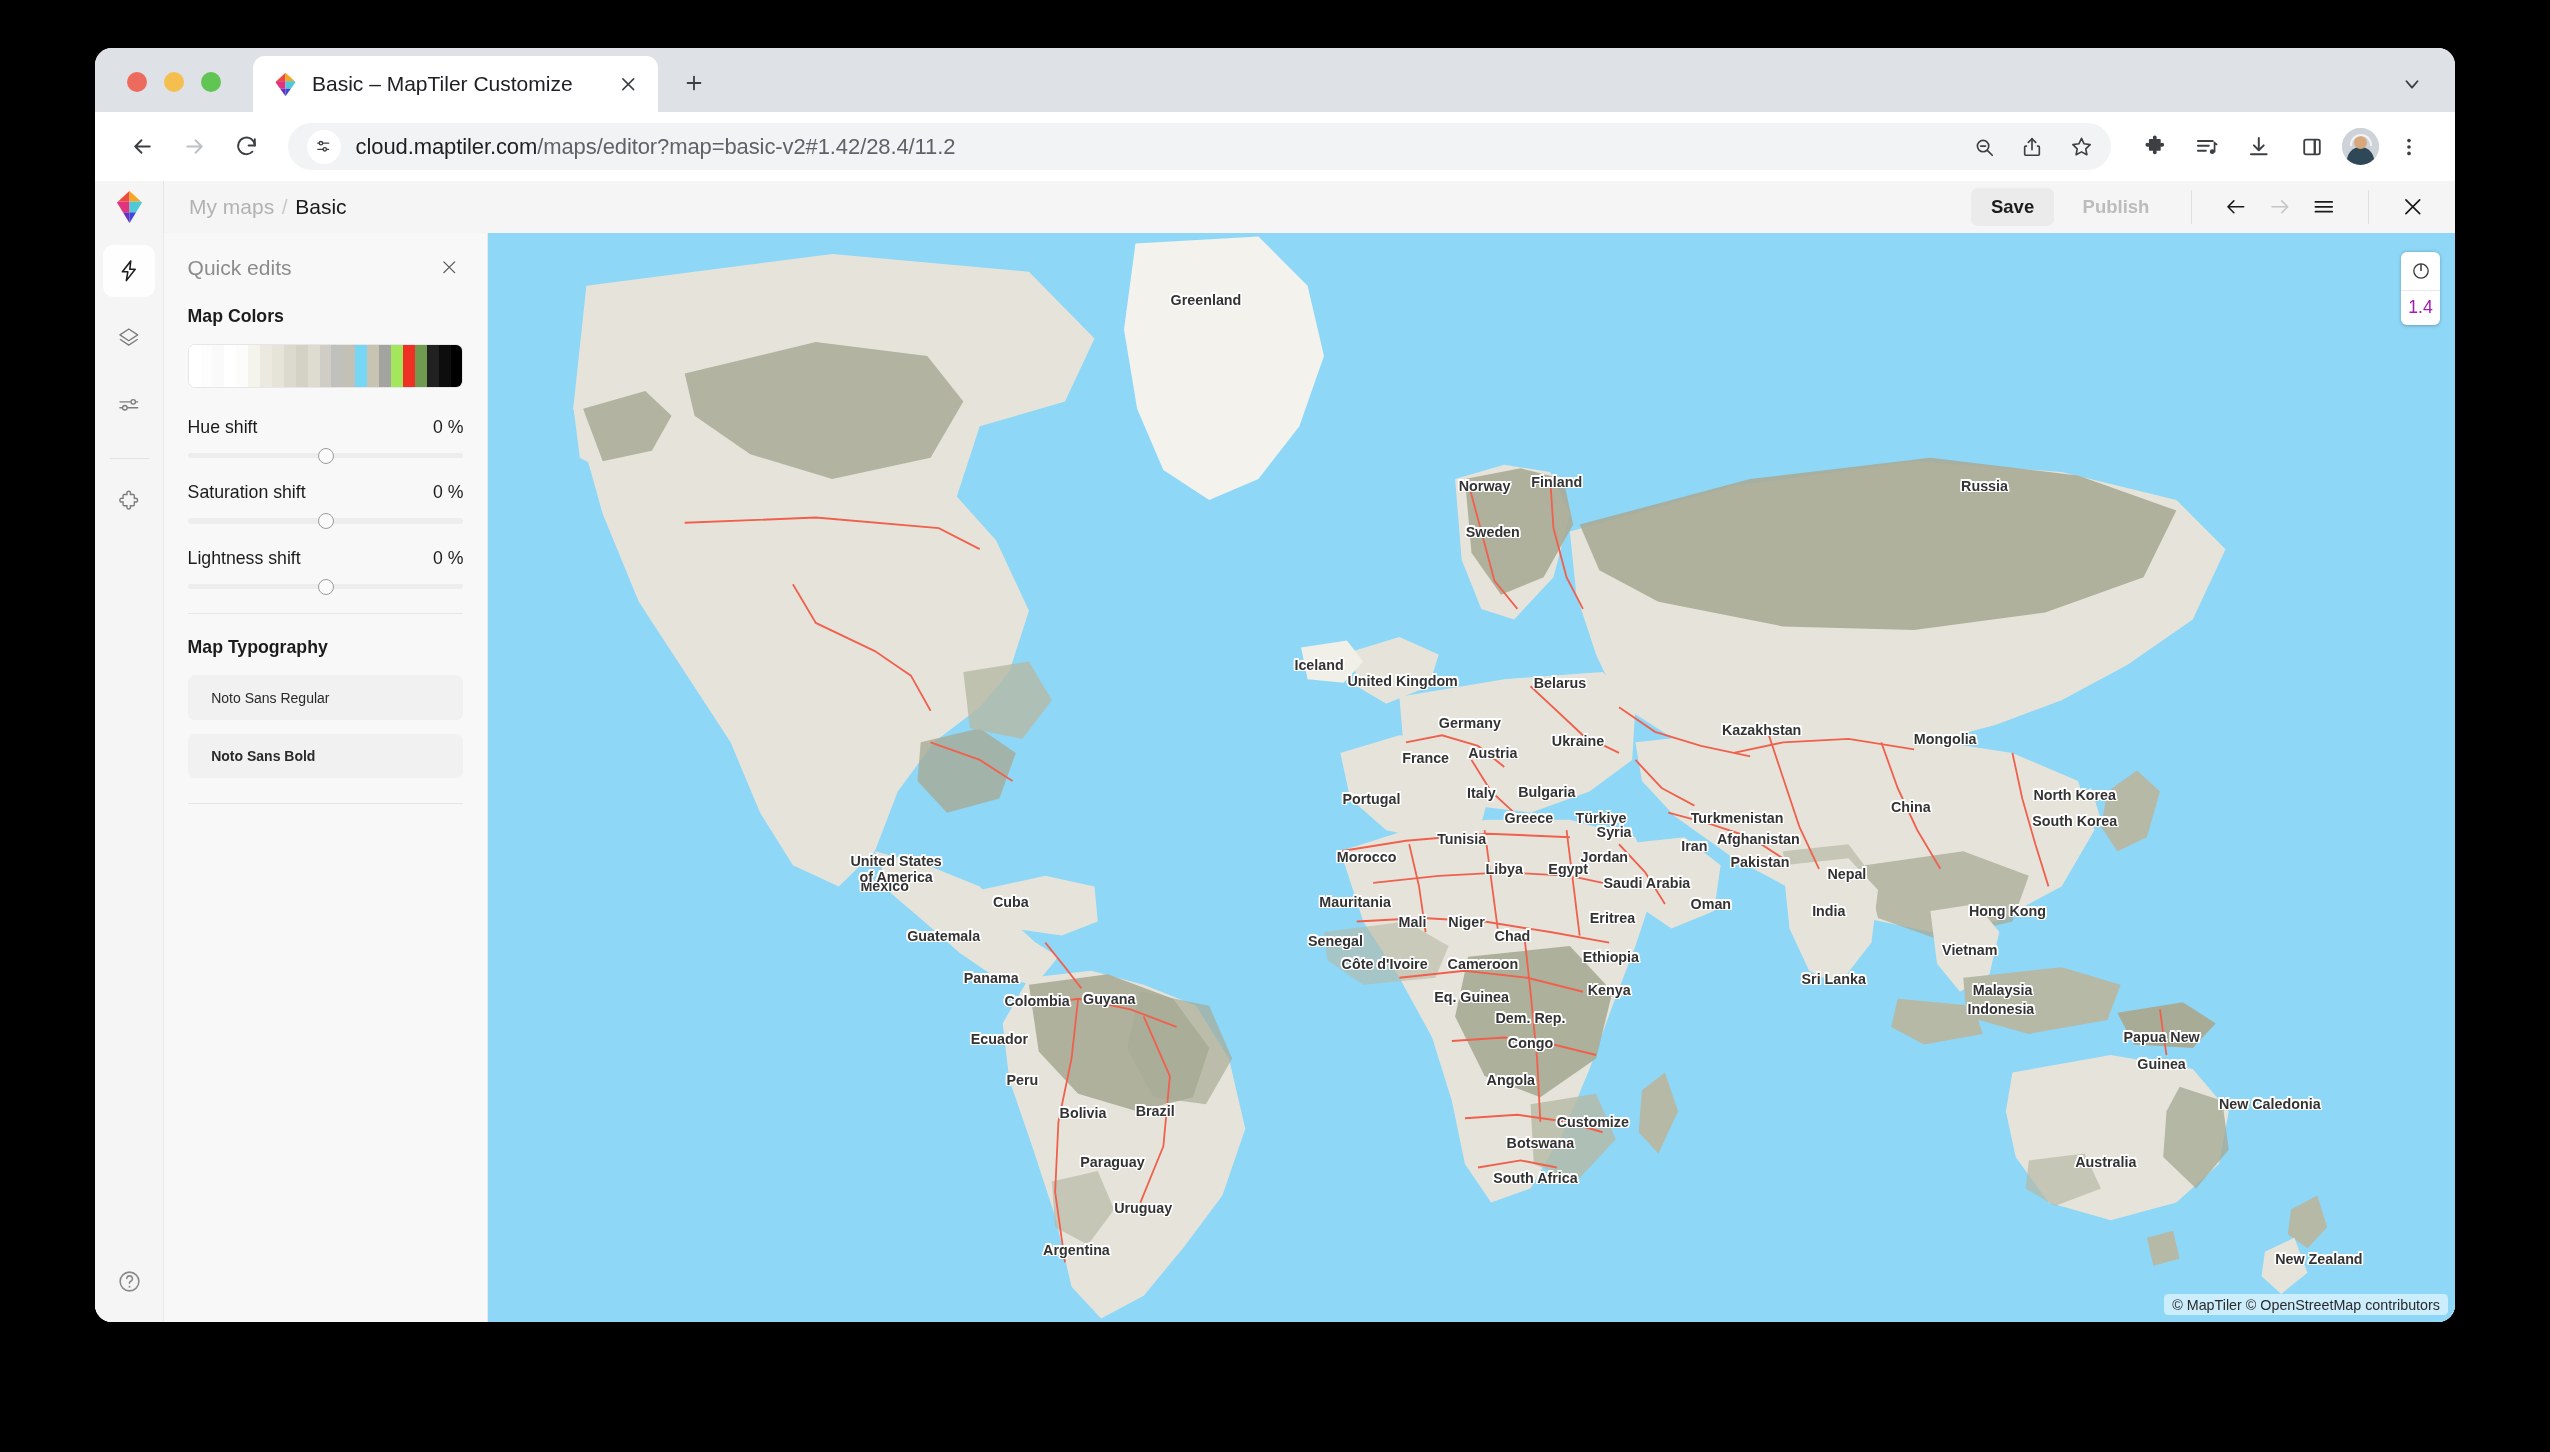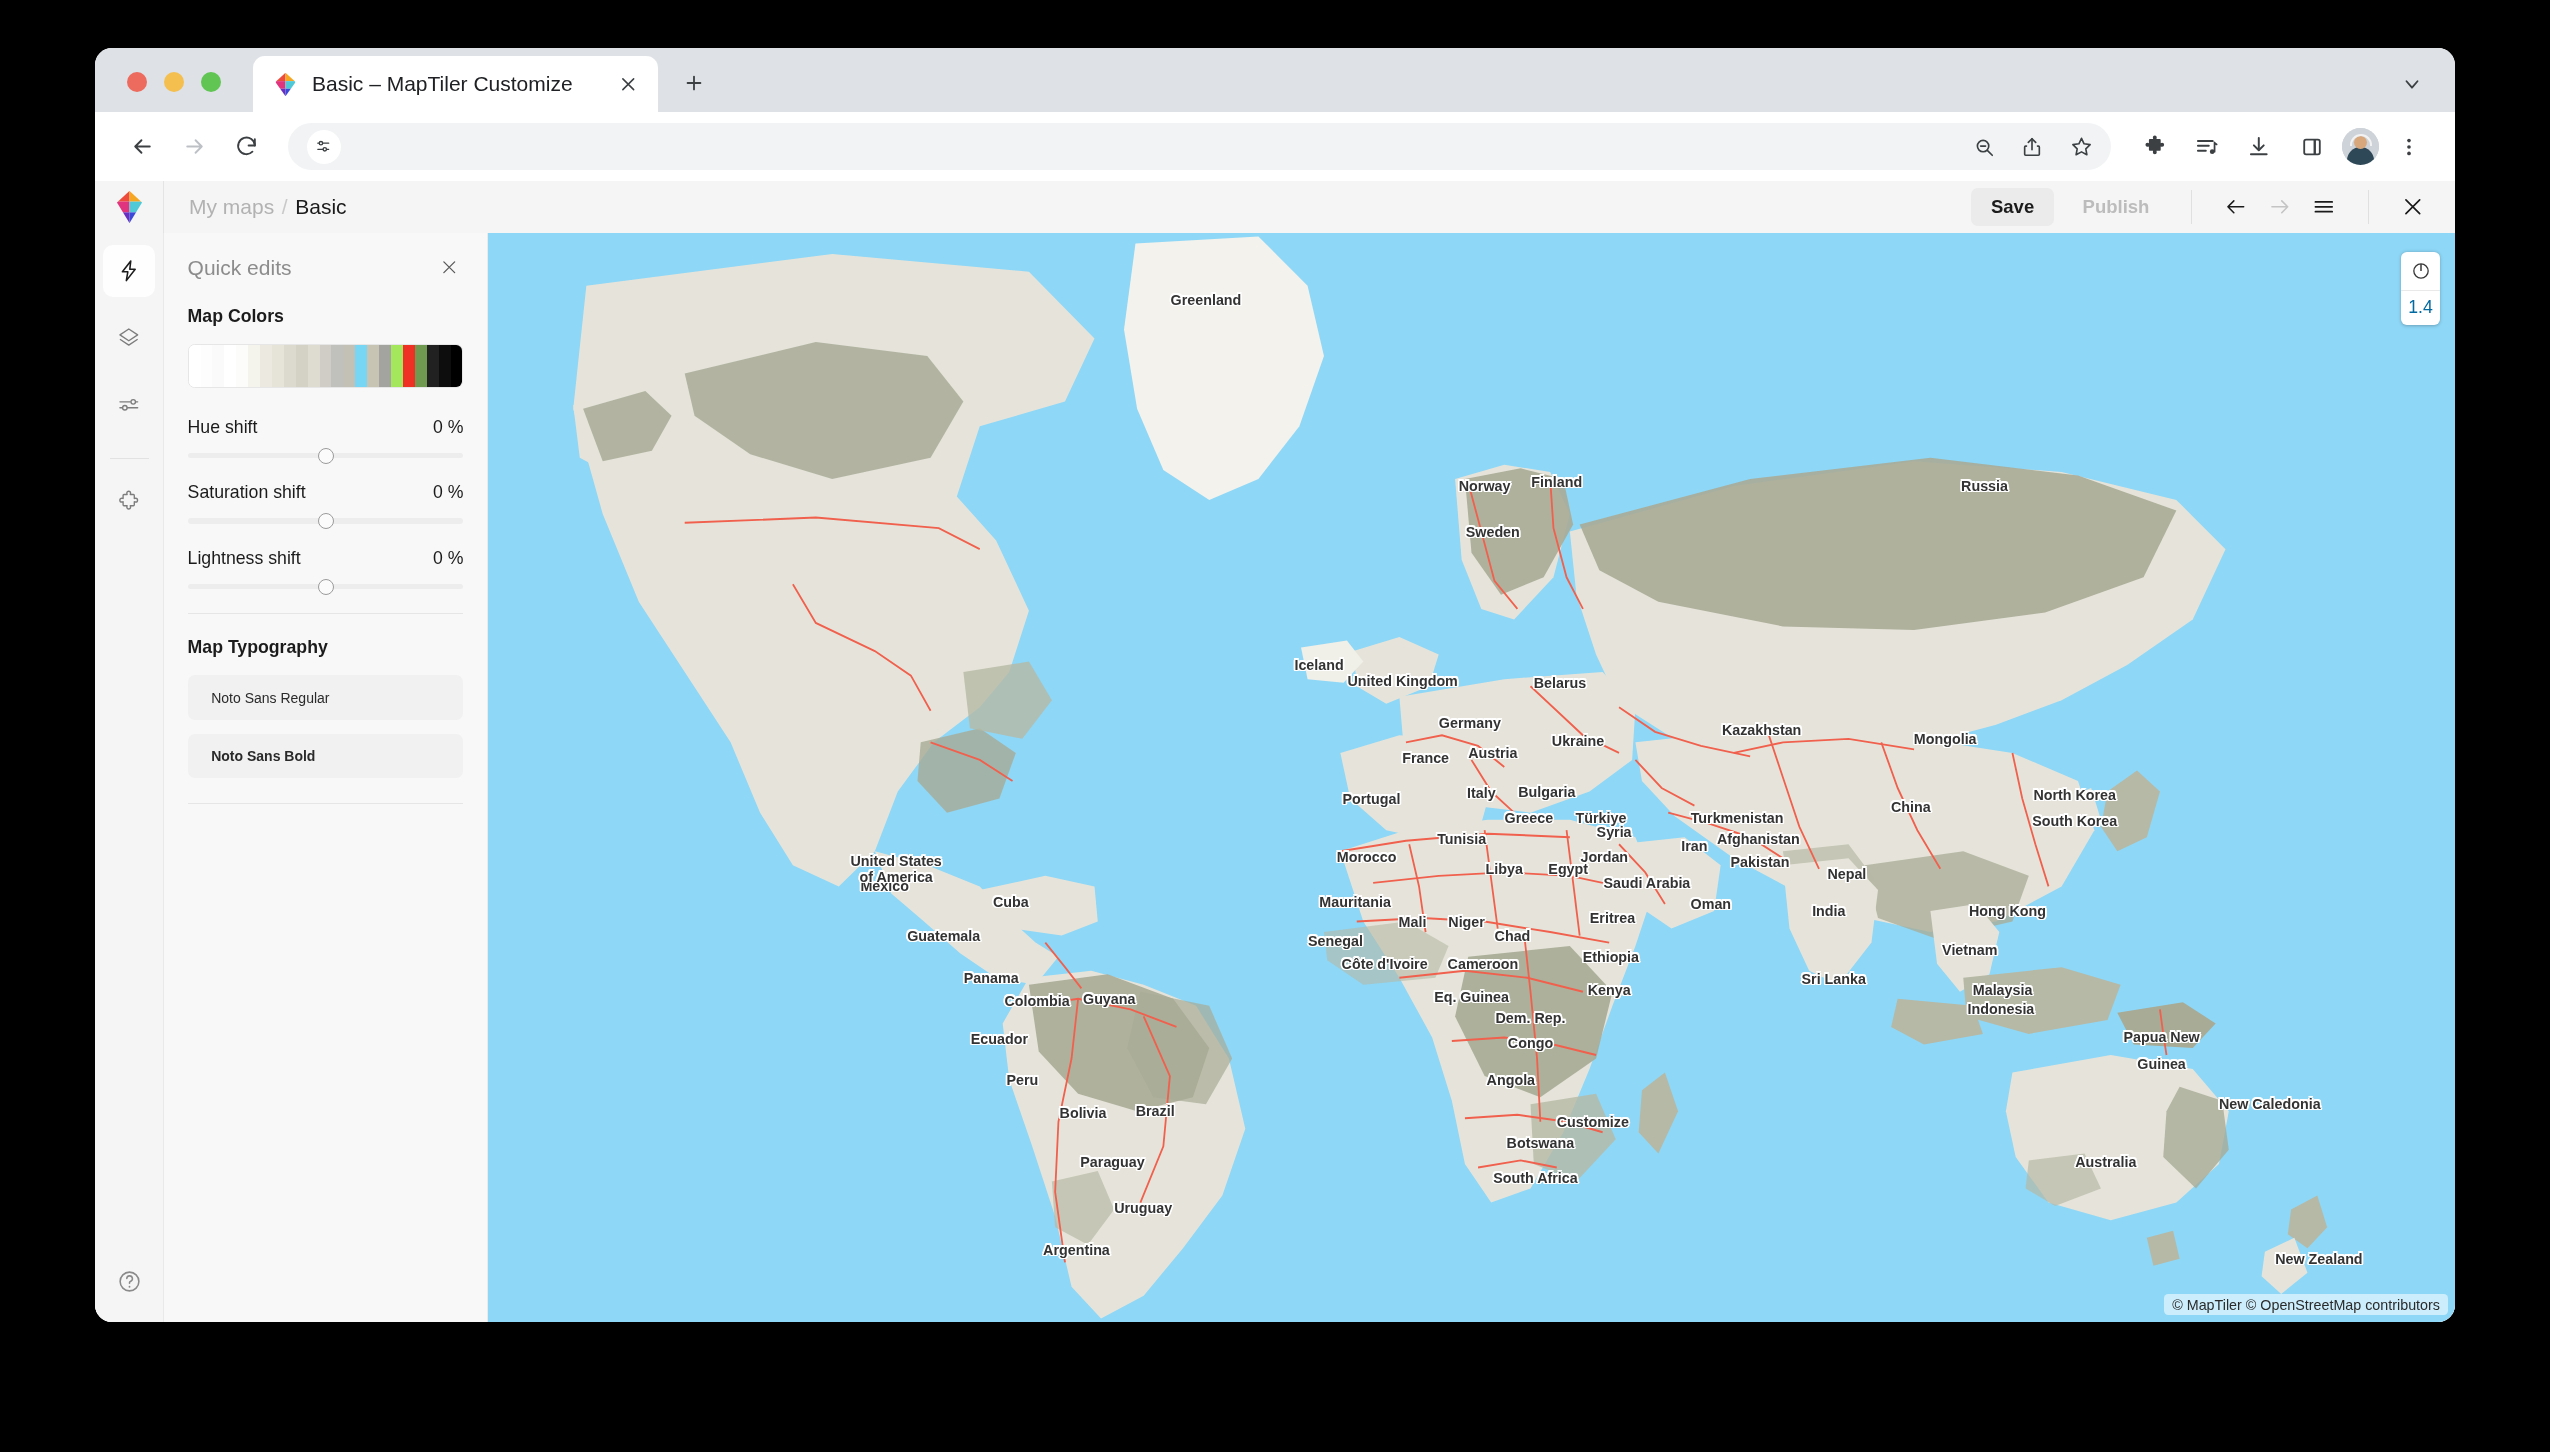--- a/index.html
+++ b/index.html
@@ -329,21 +329,21 @@
     overflow: hidden;
   }
   #compass-cell {
     height: 39px;
     display: flex; align-items: center; justify-content: center;
     border-bottom: 0.8px solid #e9e9e9;
   }
   #zoom-level {
     height: 34px;
     display: flex; align-items: center; justify-content: center;
-    font-size: 17.7px; color: #0369a1;
+    font-size: 17.7px; color: #a21caf;
   }
   #attribution {
     position: absolute;
     right: 6.7px; bottom: 6.7px;
     background: rgba(255,255,255,0.55);
     border-radius: 4.2px;
     padding: 2.5px 8.4px;
     font-size: 14.3px;
     color: #2b2b2b;
   }
@@ -423,20 +423,21 @@
       <span id="site-info">
         <svg viewBox="0 0 24 24" width="18.5" height="18.5" fill="none" stroke="#3c4043" stroke-width="1.8" stroke-linecap="round">
           <circle cx="9" cy="8" r="2.2"></circle>
           <path d="M12 8 H19"></path>
           <path d="M5 8 H6.6"></path>
           <circle cx="14" cy="16" r="2.2"></circle>
           <path d="M5 16 H11.5"></path>
           <path d="M17 16 H19"></path>
         </svg>
       </span>
+      <span id="url-text"><span class="host">cloud.maptiler.com</span><span>/maps/editor?map=basic-v2#1.42/28.4/11.2</span></span>
       <span id="omnibox-actions">
         <span class="omni-icon">
           <svg viewBox="0 0 24 24" width="22" height="22" fill="none" stroke="currentColor" stroke-width="1.8" stroke-linecap="round">
             <circle cx="11" cy="11" r="6.2"></circle>
             <path d="M15.6 15.6 L21 21"></path>
             <path d="M8.3 11 H13.7"></path>
           </svg>
         </span>
         <span class="omni-icon">
           <svg viewBox="0 0 24 24" width="22" height="22" fill="none" stroke="currentColor" stroke-width="1.8" stroke-linecap="round" stroke-linejoin="round">

